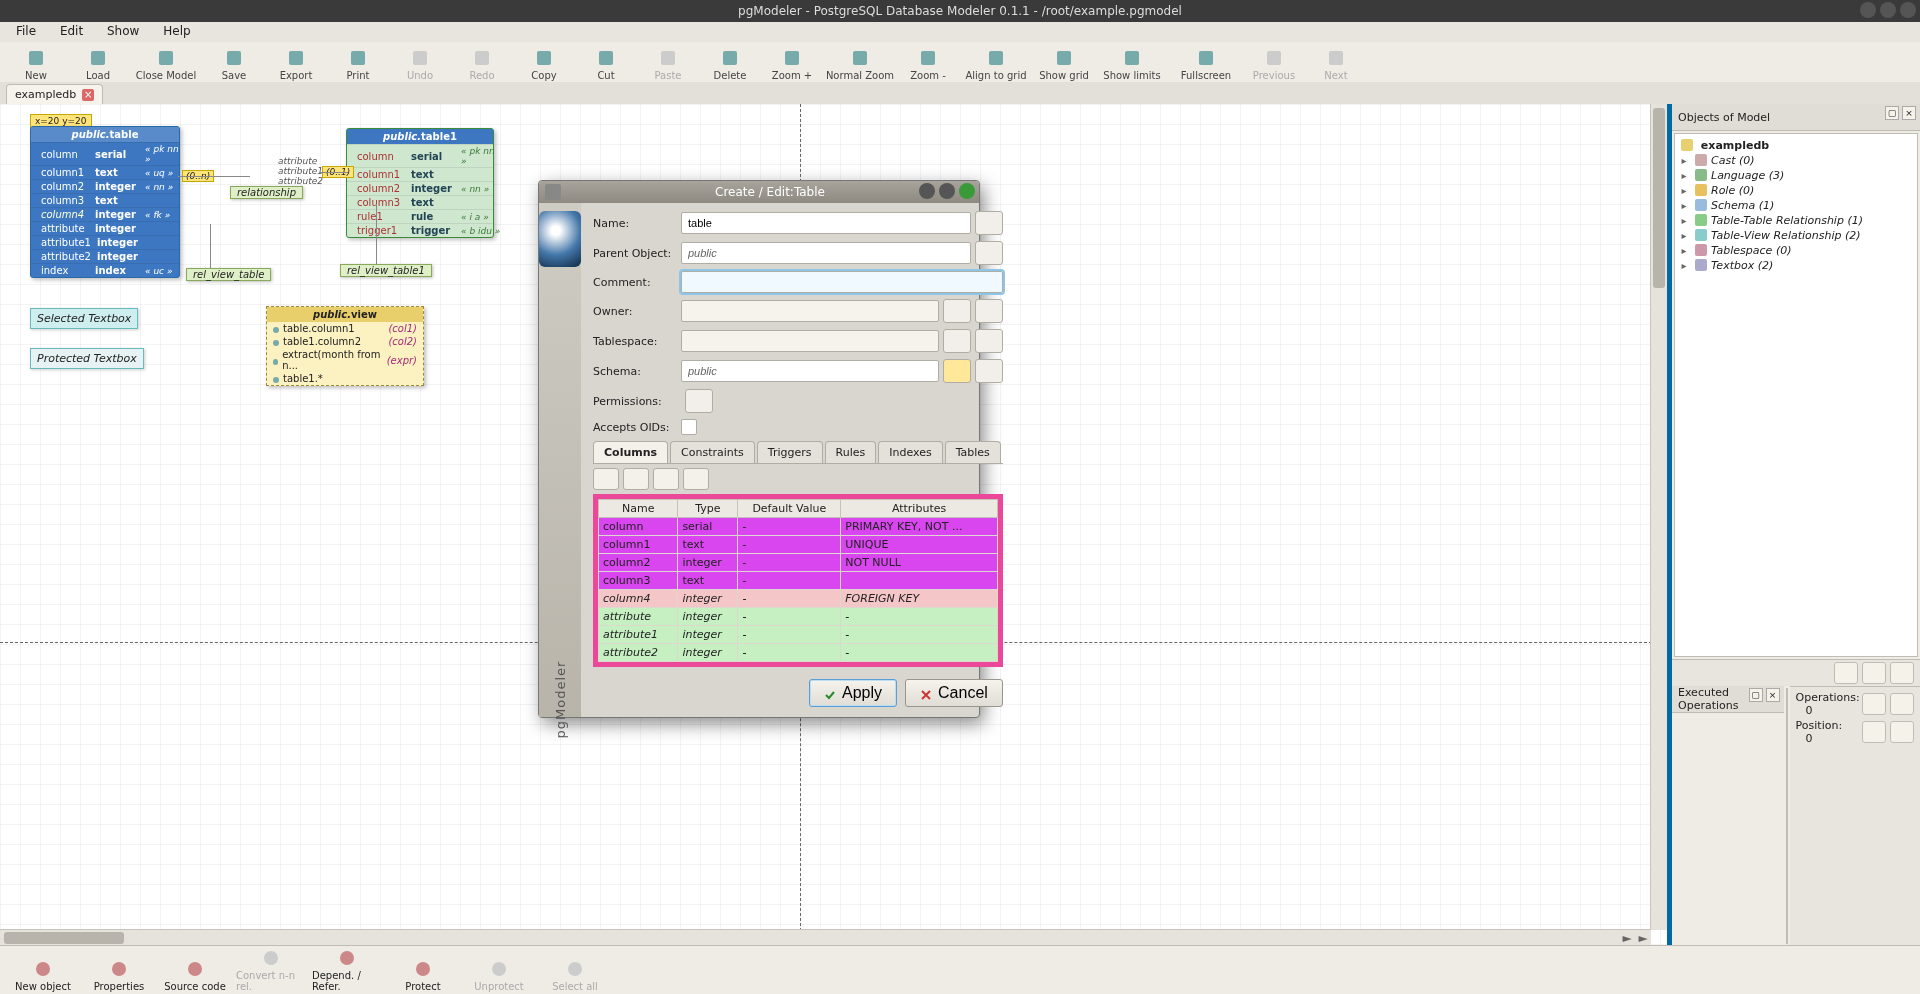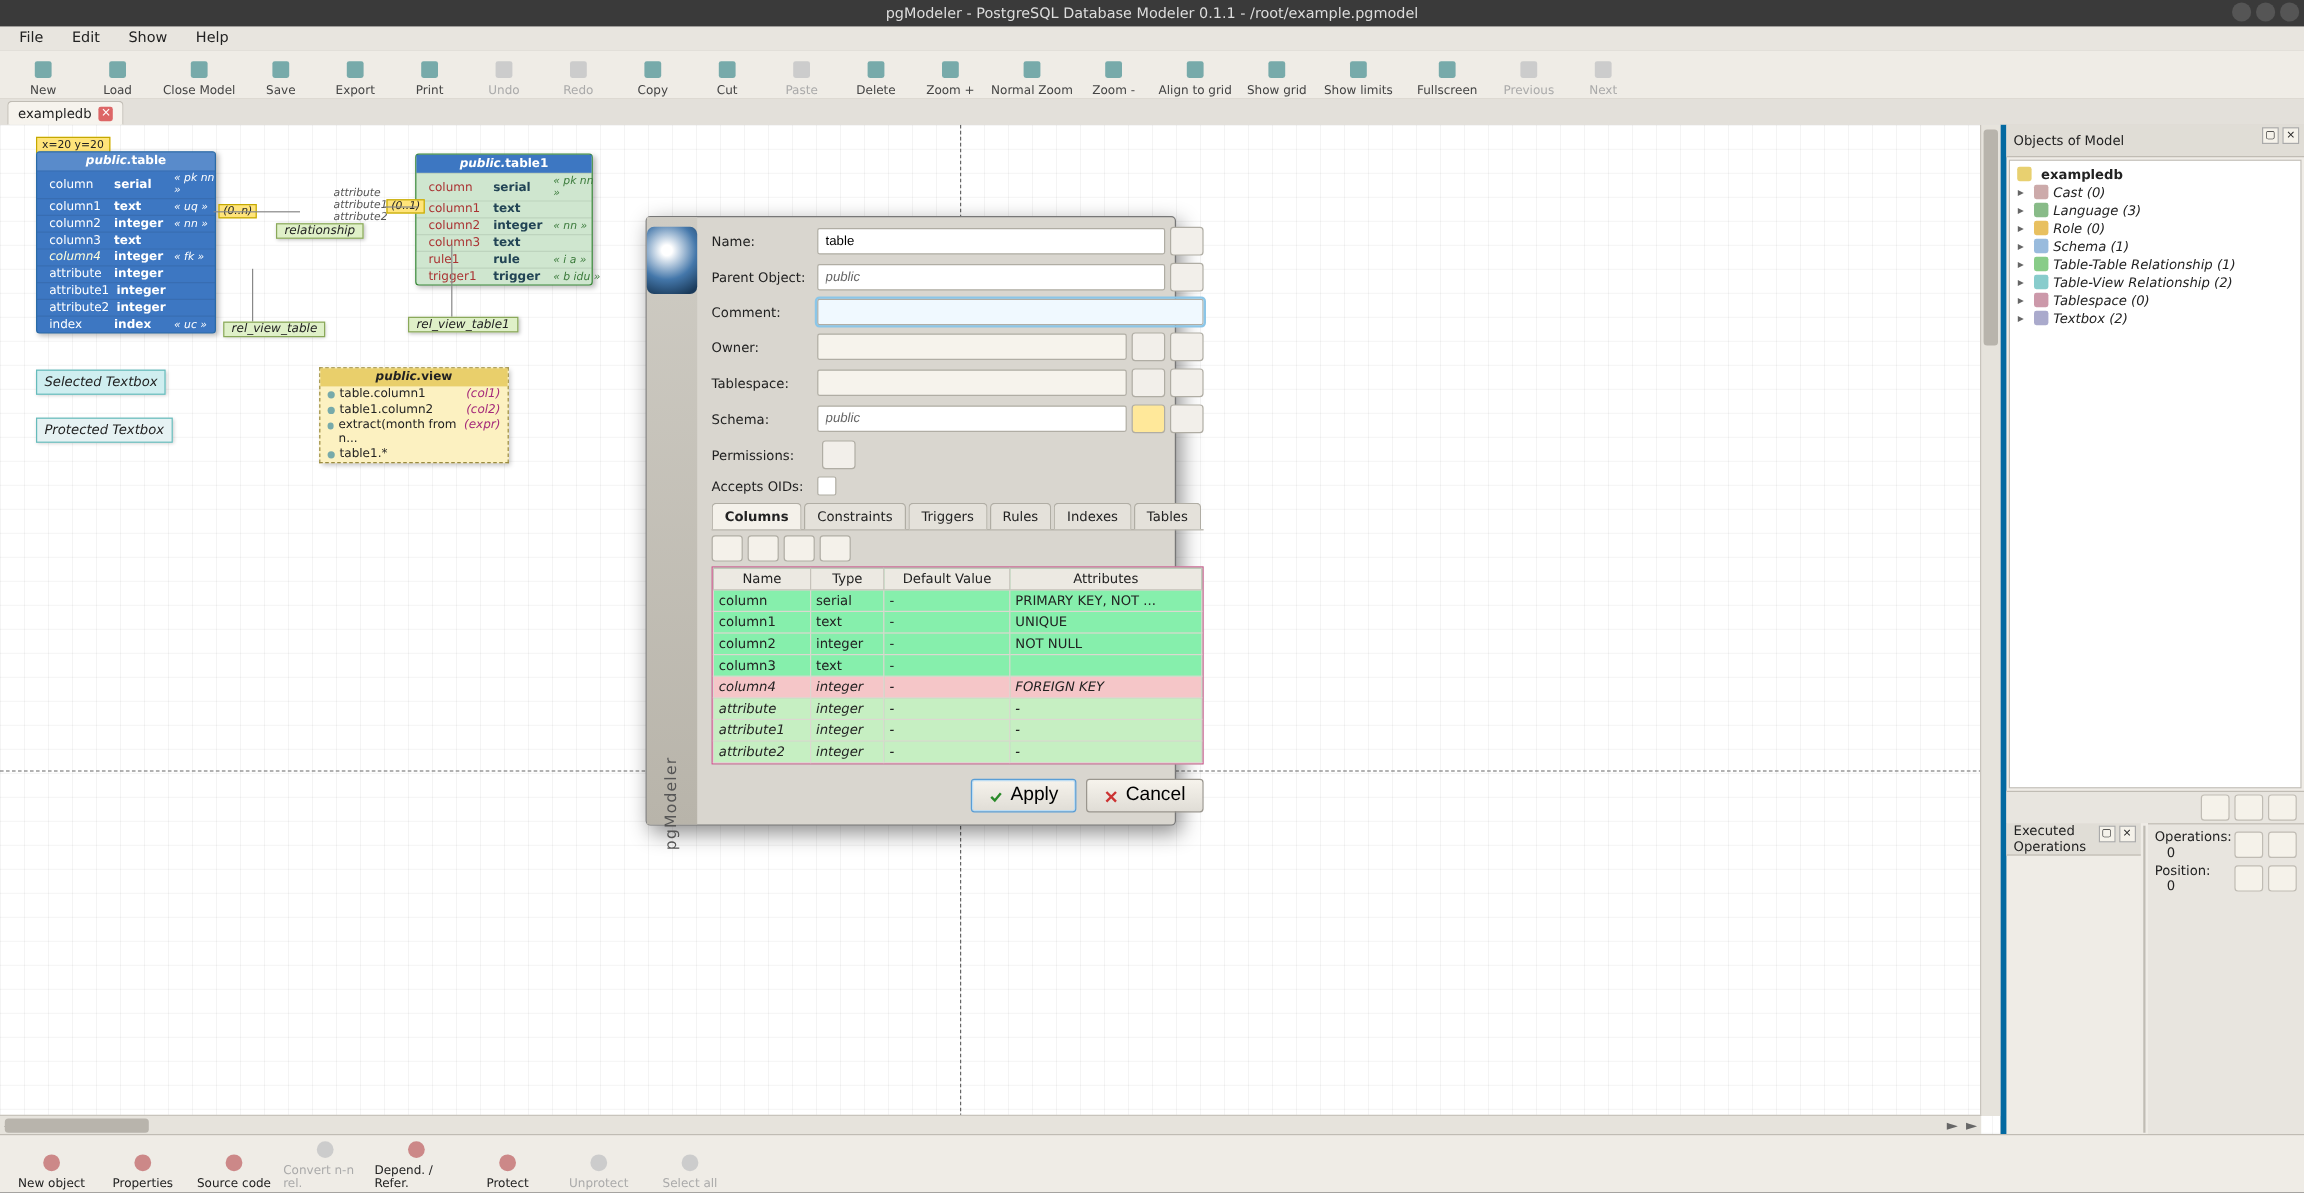--- a/index.html
+++ b/index.html
@@ -52,21 +52,21 @@
   .db-table.selected { background:#3d77c2; color:#fff; }
   .db-table .hdr { text-align:center; font-weight:bold; padding:2px 4px; background:rgba(255,255,255,0.15); }
   .db-table .row { display:flex; padding:1px 4px; border-top:1px solid rgba(0,0,0,0.08); gap:6px; align-items:center; }
   .db-table .row .dot { width:6px; height:6px; border-radius:3px; background:#5a8; }
   .db-table .row .n1 { flex:0 0 48px; }
   .db-table .row .t1 { flex:0 0 44px; }
   .db-table .row .c1 { flex:0 0 40px; font-style:italic; font-size:9px; }
 
   .db-view { position:absolute; border:1px dashed #9a8a40; background:#fcf1c1; font-size:10px; box-shadow:2px 2px 4px rgba(0,0,0,0.25); }
   .db-view .hdr { background:#e9cf6b; text-align:center; font-weight:bold; padding:2px; }
-  .db-view .row { padding:1px 6px; display:flex; gap:4px; }
+  .db-view .row { padding:1px 6px; display:flex; gap:4px;align-items:center; }
   .db-view .row .dot { width:6px; height:6px; border-radius:3px; background:#7aa; margin-top:3px; }
   .db-view .row .expr { color:#a52a7a; font-style:italic; margin-left:auto; }
 
   .rel-label { position:absolute; background:#dff0c8; border:1px solid #8aa85a; font-size:10px; padding:0 6px; box-shadow:1px 1px 3px rgba(0,0,0,0.25); font-style:italic; }
   .textbox { position:absolute; background:#cfeef0; border:1px solid #6bb; padding:3px 6px; font-size:11px; font-style:italic; box-shadow:1px 1px 3px rgba(0,0,0,0.2); }
   .badge { position:absolute; background:#ffe47a; border:1px solid #c4a800; font-size:9px; padding:1px 4px; }
   .card-badge { position:absolute; background:#ffe47a; border:1px solid #c4a800; font-size:9px; padding:0 3px; font-style:italic; }
 
   
   .conn { position:absolute; background:#888; }
@@ -574,20 +574,29 @@
     </div>
     <div class="bbtn disabled">
       <span class="ico"><svg viewBox="0 0 20 20">
           <circle cx="10" cy="10" r="7" fill="#ccc"></circle>
         </svg></span>
       <span>Select all</span>
     </div>
   </div>
 
 <div class="dialog">
+  <div class="dlg-title">
+    <span class="ticon"></span>
+    <span style="flex:1; text-align:center;">Create / Edit:Table</span>
+    <div class="tbtns">
+      <span style="background:#555;"></span>
+      <span style="background:#555;"></span>
+      <span style="background:#3a9a3a;"></span>
+    </div>
+  </div>
   <div class="dlg-body">
     <div class="dlg-side">
       <div class="pglogo"></div>
       <div class="vtext">pgModeler</div>
     </div>
     <div class="dlg-main">
       <div class="form-row">
         <label>Name:</label>
         <input type="text" value="table" style="">
         <span class="picker"></span>
@@ -635,21 +644,21 @@
           <div class="dlg-tab">Rules</div>
           <div class="dlg-tab">Indexes</div>
           <div class="dlg-tab">Tables</div>
         </div>
       <div class="dlg-mini-tools">
         <span></span>
         <span></span>
         <span></span>
         <span></span>
       </div>
-      <div style="border:1px solid #ec4899; background:#86efac;">
+      <div style="border:5px solid #ec4899; background:#d946ef;">
         <table class="cols">
           <thead>
               <tr>
             <th>Name</th>
             <th>Type</th>
             <th>Default Value</th>
             <th>Attributes</th>
           </tr>
             </thead>
           <tbody id="cols-body">

